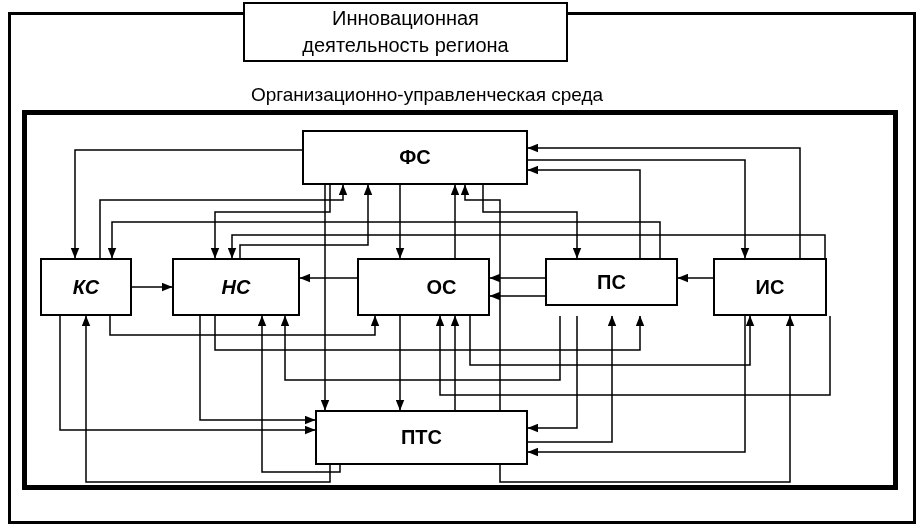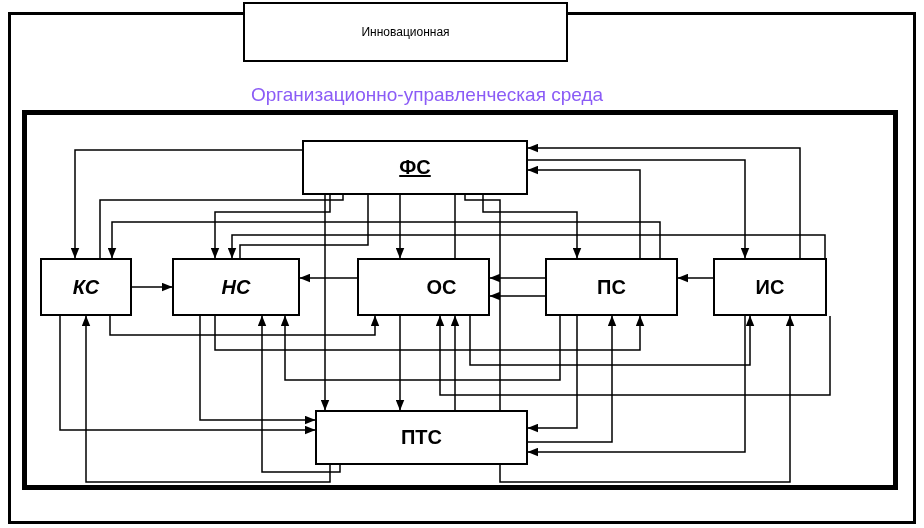--- a/index.html
+++ b/index.html
@@ -3,34 +3,34 @@
 <meta charset="utf-8">
 <style>
   html,body{margin:0;padding:0;background:#ffffff;}
   body{font-family:"Liberation Sans", sans-serif;}
   .stage{position:relative;width:924px;height:528px;background:#fff;overflow:hidden;}
   .outer-rect{position:absolute;left:8px;top:12px;width:908px;height:512px;
     border:3px solid #000;box-sizing:border-box;background:#fff;}
   .inner-rect{position:absolute;left:22px;top:110px;width:876px;height:380px;
     border:5px solid #000;box-sizing:border-box;background:transparent;}
   .env-label{position:absolute;left:22px;top:84px;width:810px;text-align:center;
-    font-size:19px;color:#8b5cf6;}
+    font-size:19px;color:#000000;}
   .connectors{position:absolute;left:0;top:0;width:924px;height:528px;}
   .title-box{position:absolute;left:243px;top:2px;width:325px;height:60px;
     border:2px solid #000;box-sizing:border-box;background:#fff;
     display:flex;flex-direction:column;align-items:center;justify-content:center;
-    font-size:12px;line-height:1.35;color:#000;z-index:6;}
+    font-size:20px;line-height:1.35;color:#000;z-index:6;}
   .node{position:absolute;border:2px solid #000;box-sizing:border-box;background:#fff;
     display:flex;align-items:center;justify-content:center;
     font-size:20px;font-weight:bold;color:#000;z-index:4;}
-  .node-fs {left:302px;top:140px;width:226px;height:55px;text-decoration:underline;}
+  .node-fs {left:302px;top:130px;width:226px;height:55px;}
   .node-ks {left:40px; top:258px;width:92px; height:58px;font-style:italic;}
   .node-ns {left:172px;top:258px;width:128px;height:58px;font-style:italic;}
   .node-os {left:357px;top:258px;width:133px;height:58px;padding-left:36px;}
-  .node-ps {left:545px;top:258px;width:133px;height:58px;}
+  .node-ps {left:545px;top:258px;width:133px;height:48px;}
   .node-is {left:713px;top:258px;width:114px;height:58px;text-align:right;}
   .node-pts{left:315px;top:410px;width:213px;height:55px;align-items:center;}
 </style>
 </head>
 <body>
 
 <div class="stage">
 
   <div class="outer-rect"></div>
 
@@ -77,20 +77,21 @@
       <polyline marker-end="url(#arr)" points="470,316 470,365 750,365 750,316"></polyline>
       <polyline marker-end="url(#arr)" points="560,316 560,380 285,380 285,316"></polyline>
       <polyline marker-end="url(#arr)" points="830,316 830,395 440,395 440,316"></polyline>
       <polyline marker-end="url(#arr)" points="660,258 660,222 112,222 112,258"></polyline>
       <polyline marker-end="url(#arr)" points="825,258 825,235 232,235 232,258"></polyline>
     </g>
   </svg>
 
   <div class="title-box">
     <span>Инновационная</span>
+    <span>деятельность региона</span>
   </div>
 
   <div class="node node-fs">
       <span>ФС</span>
     </div>
   <div class="node node-ks">
       <span>КС</span>
     </div>
   <div class="node node-ns">
       <span>НС</span>

